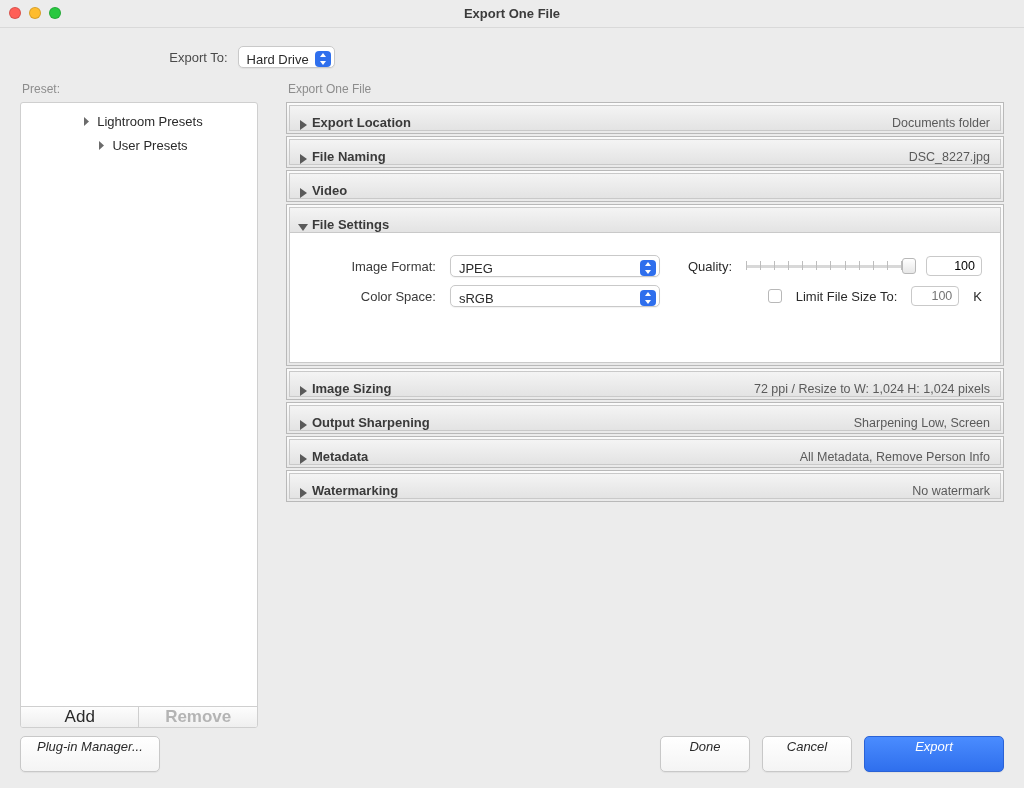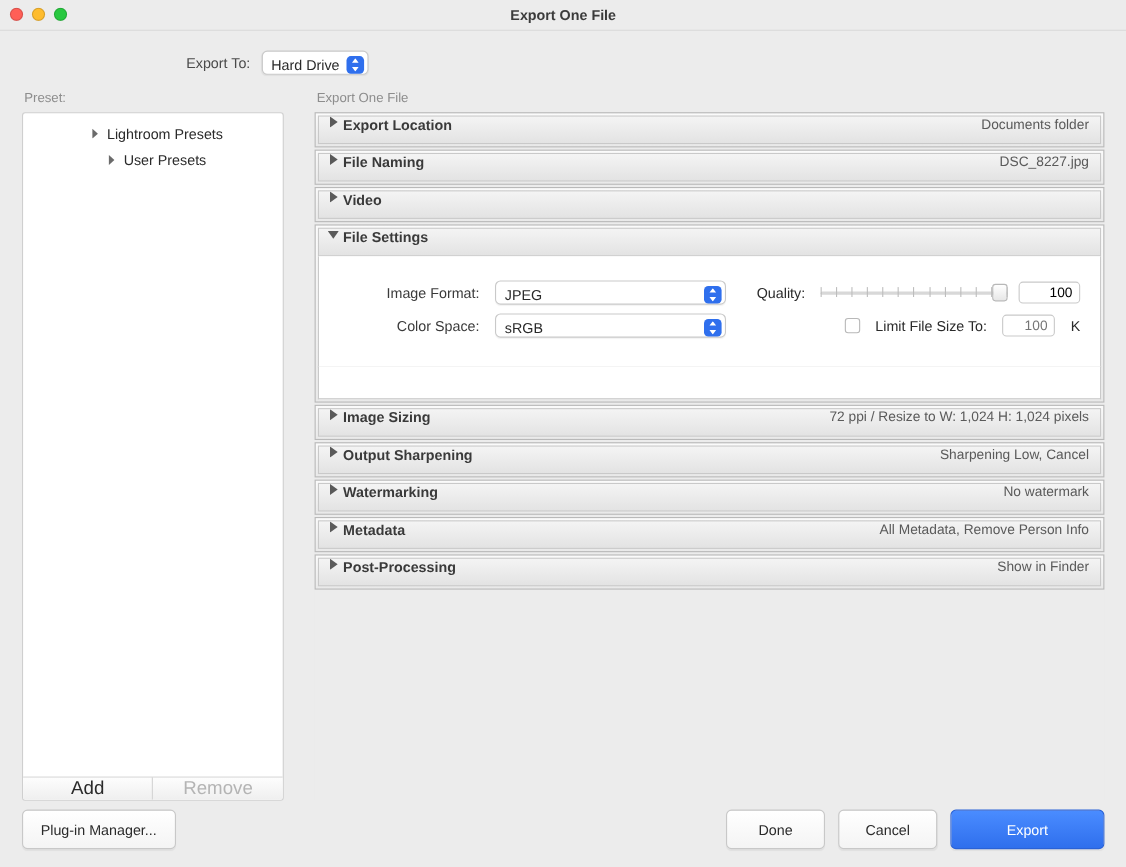--- a/index.html
+++ b/index.html
@@ -29,28 +29,28 @@
   .body { flex:1; display:flex; gap:28px; padding:0 20px 0 20px; }
   .col-left { width:244px; display:flex; flex-direction:column; }
   .section-label { color:#8d8d8d; font-size:12px; margin:0 0 6px 2px; }
   .preset-box { flex:1; background:#fff; border:1px solid #cfcfcf; border-radius:3px; overflow:hidden; display:flex; flex-direction:column; }
   .tree { flex:1; padding:6px 0; }
   .tree-row { display:flex; align-items:center; height:24px; padding:0 6px 0 12px; gap:6px; color:#2a2a2a;justify-content:center; }
   .chev { width:10px; display:flex; justify-content:center; color:#6b6b6b; }
   .preset-buttons { display:flex; border-top:1px solid #cfcfcf; }
   .pbtn { flex:1; height:20px; background:linear-gradient(#fdfdfd,#efefef); text-align:center; line-height:20px; font-size:17px; border-right:1px solid #cfcfcf; }
   .pbtn:last-child { border-right:none; }
-  .pbtn.disabled { color:#b4b4b4; }
+  .pbtn.disabled { color:#b4b4b4;font-weight:bold; }
 
   .col-right { flex:1; display:flex; flex-direction:column; }
   .panels { flex:1; background:#ececec; }
 
   .panel { border:1px solid #b9b9b9; background:linear-gradient(#fbfbfb,#e9e9e9); margin-bottom:2px; }
   .panel.outer { padding:2px; }
-  .panel-header { height:26px; display:flex; align-items:flex-start; padding:0 10px 0 6px; background:linear-gradient(#f4f4f4,#e3e3e3); border:1px solid #c9c9c9; }
+  .panel-header { height:26px; display:flex; align-items:flex-end; padding:0 10px 0 6px; background:linear-gradient(#f4f4f4,#e3e3e3); border:1px solid #c9c9c9; }
   .panel-header .tri { width:14px; display:flex; justify-content:center; color:#5a5a5a; }
   .panel-header .pname { font-weight:600; color:#3a3a3a; margin-left:2px; }
   .panel-header .summary { margin-left:auto; color:#5a5a5a; font-size:12.5px; }
 
   .panel-body { background:#fff; border:1px solid #c9c9c9; border-top:none; padding:14px 18px 18px 18px; }
   .panel-gap { height:30px; background:#fff; border-left:1px solid #c9c9c9; border-right:1px solid #c9c9c9; border-bottom:1px solid #c9c9c9; margin:-1px 0 0 0; }
 
   .form-row { display:flex; align-items:center; gap:14px; margin:8px 0; }
   .form-lbl { width:128px; text-align:right; color:#3a3a3a; }
   .sel-wide { min-width:210px; }
@@ -61,21 +61,21 @@
   .slider-ticks { position:absolute; top:4px; left:0; right:0; display:flex; justify-content:space-between; }
   .slider-ticks span { width:1px; height:9px; background:#bdbdbd; }
   .slider-thumb { position:absolute; top:1px; width:14px; height:16px; border-radius:3px; background:linear-gradient(#fff,#e7e7e7); border:1px solid #b8b8b8; right:0; }
   .num-input { width:56px; height:20px; border:1px solid #c9c9c9; border-radius:4px; text-align:right; padding:0 6px; background:#fff; font-size:12.5px; }
   .num-input.disabled { color:#b9b9b9; }
 
   .checkbox { width:14px; height:14px; border:1px solid #b8b8b8; border-radius:3px; background:#fff; display:inline-block; }
 
   
   .footer { height:60px; border-top:0px solid #d9d9d9; display:flex; align-items:center; padding:0 20px 8px 20px; }
-  .mac-btn { height:24px; padding:17px 16px; border-radius:5px; border:1px solid #c8c8c8; background:linear-gradient(#ffffff,#f4f4f4); font-size:13px; color:#2a2a2a; display:inline-flex; align-items:center; box-shadow:0 1px 1px rgba(0,0,0,0.05); }
+  .mac-btn { height:24px; padding:17px 16px; border-radius:5px; border:1px solid #c8c8c8; background:linear-gradient(#ffffff,#f4f4f4); font-size:13px; color:#2a2a2a; display:inline-flex; align-items:flex-end; box-shadow:0 1px 1px rgba(0,0,0,0.05);font-style:italic; }
   .mac-btn.primary { background:linear-gradient(#4a8cff,#2f6fed); color:#fff; border:1px solid #2a62d6; }
   .footer .spacer { flex:1; }
   .footer .right-group { display:flex; gap:12px; }
 
   svg.tri-right { fill:#5a5a5a; }
 </style>
 </head>
 <body>
 
 <div class="window">
@@ -249,59 +249,48 @@
         </div>
 
         <div class="panel outer">
           <div class="panel-header">
             <span class="tri">
               <svg class="tri-right" width="10" height="10" viewBox="0 0 10 10">
                   <path d="M2 0 L9 5 L2 10 Z"></path>
                 </svg>
             </span>
             <span class="pname">Output Sharpening</span>
-            <span class="summary">Sharpening Low, Cancel</span>
+            <span class="summary">Sharpening Low, Screen</span>
+          </div>
+        </div>
+
+        <div class="panel outer">
+          <div class="panel-header">
+            <span class="tri">
+              <svg class="tri-right" width="10" height="10" viewBox="0 0 10 10">
+                  <path d="M2 0 L9 5 L2 10 Z"></path>
+                </svg>
+            </span>
+            <span class="pname">Metadata</span>
+            <span class="summary">All Metadata, Remove Person Info</span>
           </div>
         </div>
 
         <div class="panel outer">
           <div class="panel-header">
             <span class="tri">
               <svg class="tri-right" width="10" height="10" viewBox="0 0 10 10">
                   <path d="M2 0 L9 5 L2 10 Z"></path>
                 </svg>
             </span>
             <span class="pname">Watermarking</span>
             <span class="summary">No watermark</span>
           </div>
         </div>
 
-        <div class="panel outer">
-          <div class="panel-header">
-            <span class="tri">
-              <svg class="tri-right" width="10" height="10" viewBox="0 0 10 10">
-                  <path d="M2 0 L9 5 L2 10 Z"></path>
-                </svg>
-            </span>
-            <span class="pname">Metadata</span>
-            <span class="summary">All Metadata, Remove Person Info</span>
-          </div>
-        </div>
-
-        <div class="panel outer">
-          <div class="panel-header">
-            <span class="tri">
-              <svg class="tri-right" width="10" height="10" viewBox="0 0 10 10">
-                  <path d="M2 0 L9 5 L2 10 Z"></path>
-                </svg>
-            </span>
-            <span class="pname">Post-Processing</span>
-            <span class="summary">Show in Finder</span>
-          </div>
-        </div>
 
       </div>
     </div>
   </div>
 
   <div class="footer">
     <button class="mac-btn">
         <span>Plug-in Manager...</span>
       </button>
     <div class="spacer"></div>

